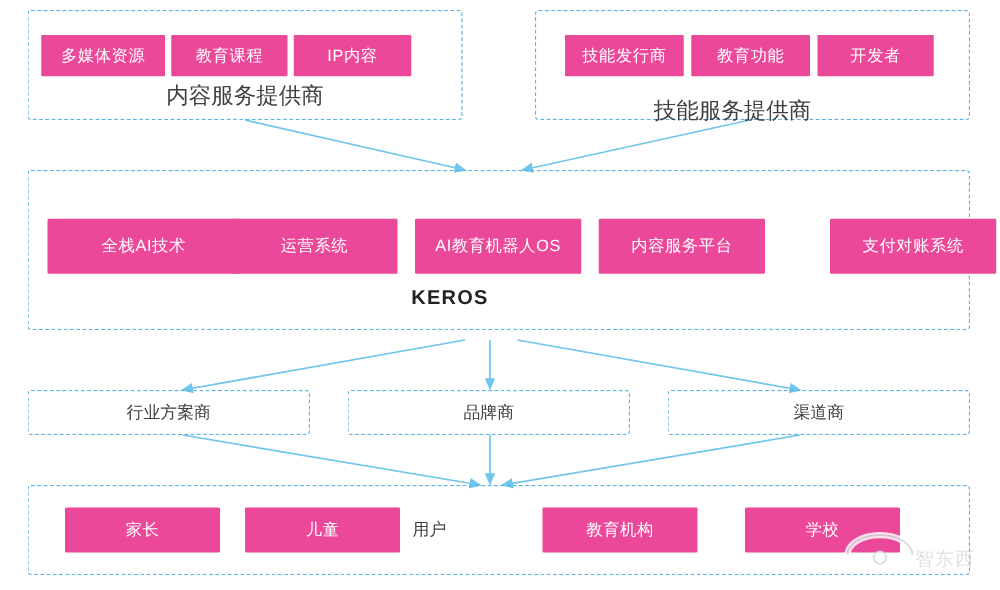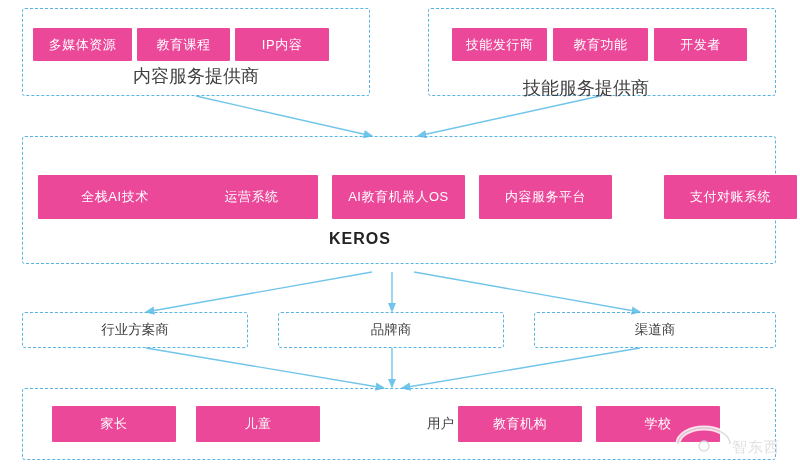--- a/index.html
+++ b/index.html
@@ -70,21 +70,21 @@
     font-weight: bold;
     font-size: 16px;
     color: #222222;
     letter-spacing: 1px;
     text-align: center;
   }
   .user-label {
     position: absolute;
     font-size: 13.5px;
     color: #3f3f3f;
-    text-align: right;
+    text-align: left;
   }
   
   .watermark {
     position: absolute;
     right: 6px;
     bottom: 4px;
     width: 122px;
     height: 46px;
     opacity: 0.88;
   }
@@ -139,21 +139,21 @@
   <div class="keros-label" style="left:22px; top:230px; width:676px;">KEROS</div>
 
   <div class="plain-box" style="left:22px; top:312px; width:226px; height:36px;">行业方案商</div>
   <div class="plain-box" style="left:278px; top:312px; width:226px; height:36px;">品牌商</div>
   <div class="plain-box" style="left:534px; top:312px; width:242px; height:36px;">渠道商</div>
 
   <div class="group-box" style="left:22px; top:388px; width:754px; height:72px;"></div>
   <div class="chip" style="left:52px; top:406px; width:124px; height:36px;">家长</div>
   <div class="chip" style="left:196px; top:406px; width:124px; height:36px;">儿童</div>
   <div class="user-label" style="left:330px; top:415px; width:124px;">用户</div>
-  <div class="chip" style="left:458px; top:406px; width:124px; height:36px;">教育机构</div>
+  <div class="chip" style="left:434px; top:406px; width:124px; height:36px;">教育机构</div>
   <div class="chip" style="left:596px; top:406px; width:124px; height:36px;">学校</div>
 
   <svg class="watermark" viewBox="0 0 122 46">
     <path d="M6 22 A26 16 0 0 1 58 22" fill="none" stroke="#ffffff" stroke-width="5" opacity="0.95"></path>
     <path d="M6 22 A26 16 0 0 1 58 22" fill="none" stroke="#d8d8d8" stroke-width="1.6"></path>
     <circle cx="32" cy="24" r="5" fill="#ffffff" stroke="#d8d8d8" stroke-width="1.4"></circle>
     <text x="60" y="30" font-family="'Liberation Sans', sans-serif" font-size="15" fill="#dddddd" letter-spacing="1">智东西</text>
   </svg>
 
 </div>

